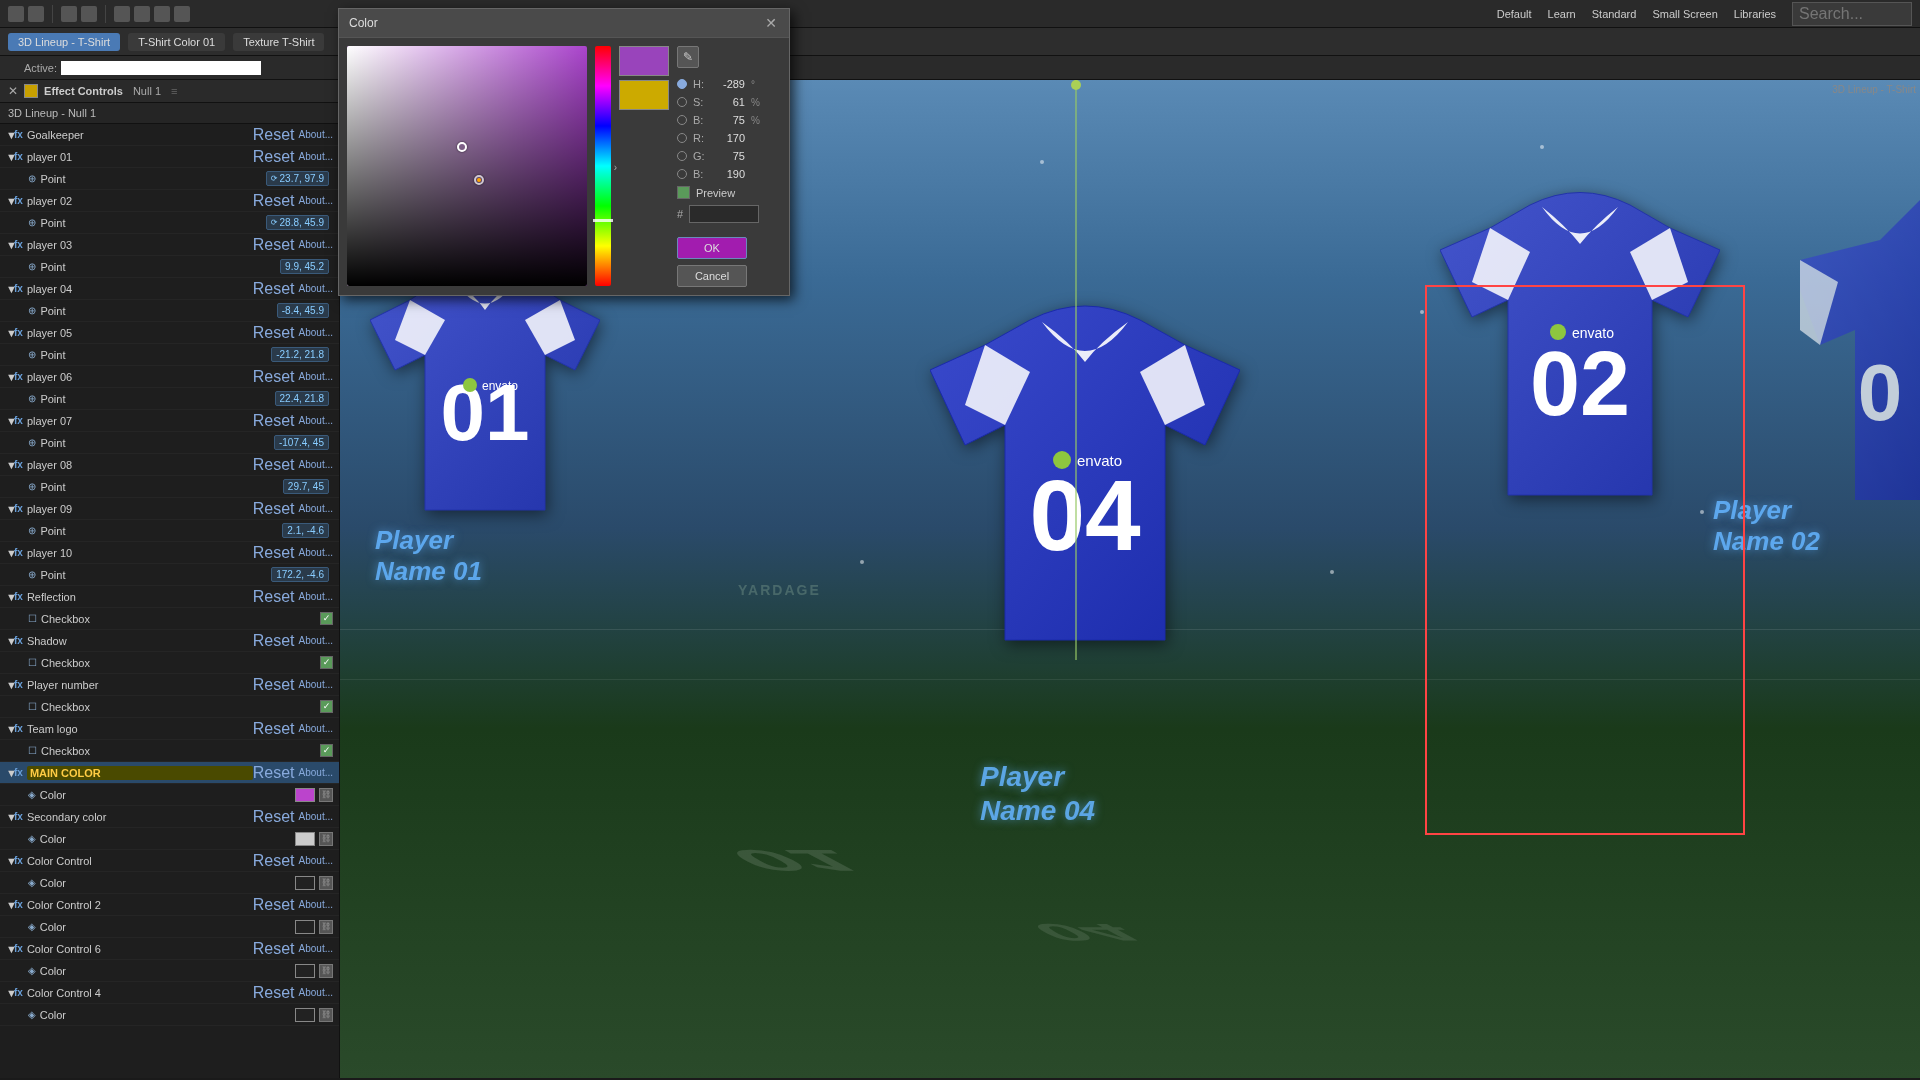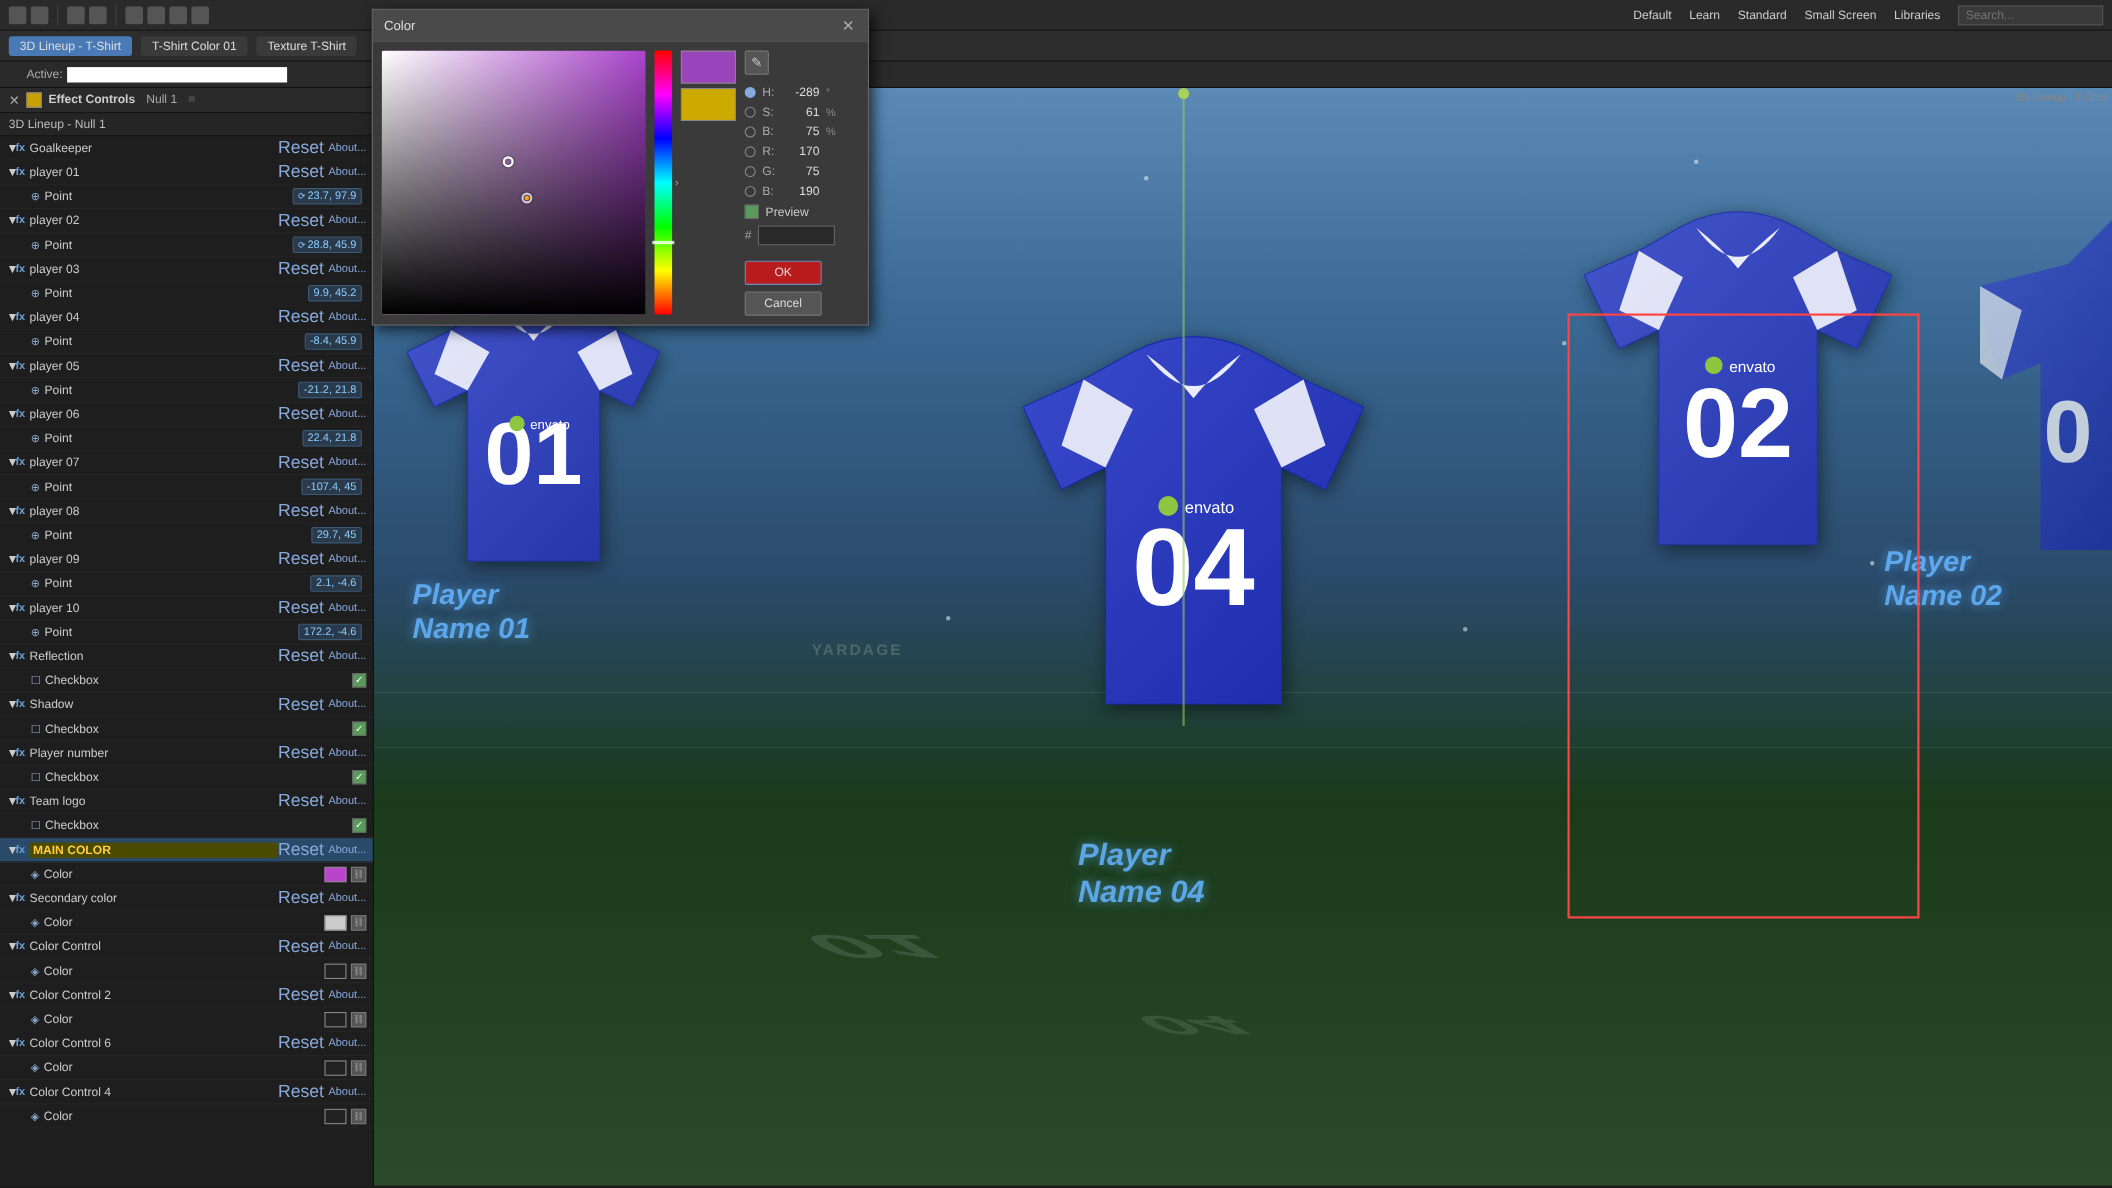--- a/index.html
+++ b/index.html
@@ -3,21 +3,21 @@
   <meta charset="utf-8">
   <style>
     * { box-sizing: border-box; margin: 0; padding: 0; }
     body { background: #1a1a1a; font-family: Arial, sans-serif; font-size: 11px; color: #ccc; width: 1920px; height: 1080px; overflow: hidden; position: relative; }
 
     
     #topbar { background: #2a2a2a; height: 28px; display: flex; align-items: center; padding: 0 8px; border-bottom: 1px solid #111; }
     #topbar .tb-icons { display: flex; gap: 4px; align-items: center; }
     #topbar .tb-icon { width: 16px; height: 16px; background: #555; border-radius: 2px; display: inline-block; }
     #topbar .tb-sep { width: 1px; height: 18px; background: #444; margin: 0 4px; }
-    #topbar .search-box { margin-left: auto; background: #3a3a3a; border: 1px solid #555; color: #ccc; padding: 2px 6px; width: 132px; font-size: 11px; }
+    #topbar .search-box { margin-left: auto; background: #3a3a3a; border: 1px solid #555; color: #ccc; padding: 2px 6px; width: 120px; font-size: 16px; }
 
     
     #compbar { background: #2d2d2d; height: 28px; display: flex; align-items: center; padding: 0 8px; border-bottom: 1px solid #111; gap: 8px; }
     #compbar .comp-tab { background: #3a3a3a; padding: 3px 10px; border-radius: 3px; color: #ddd; font-size: 11px; cursor: pointer; }
     #compbar .comp-tab.active { background: #4a7ab5; }
 
     
     #activebar { background: #2a2a2a; height: 24px; display: flex; align-items: center; padding: 0 24px; border-bottom: 1px solid #111; }
     #activebar span { color: #aaa; font-size: 11px; }
     #activebar input { background: #fff; color: #000; border: none; padding: 1px 4px; font-size: 11px; width: 200px; margin-left: 4px; }
@@ -104,21 +104,21 @@
     #preview-label { color: #ccc; font-size: 11px; }
 
     
     #hex-row { display: flex; align-items: center; gap: 6px; }
     #hex-hash { color: #aaa; font-size: 11px; }
     #hex-input { background: #2a2a2a; border: 1px solid #666; color: #ddd; padding: 2px 6px; font-size: 11px; width: 70px; }
 
     
     #dialog-buttons { display: flex; flex-direction: column; gap: 6px; padding-top: 8px; }
     .dialog-btn { background: #555; border: 1px solid #777; color: #ddd; padding: 4px 16px; cursor: pointer; font-size: 11px; border-radius: 2px; width: 70px; text-align: center; }
-    .dialog-btn.ok { background: #b91c1c; border-color: #6a8abb; }
+    .dialog-btn.ok { background: #a21caf; border-color: #6a8abb; }
 
     
     .selection-rect { position: absolute; border: 2px solid #ff4444; pointer-events: none; }
 
     
     .jersey-svg { filter: drop-shadow(2px 4px 8px rgba(0,0,0,0.5)); }
   </style>
 </head>
 <body>
 

